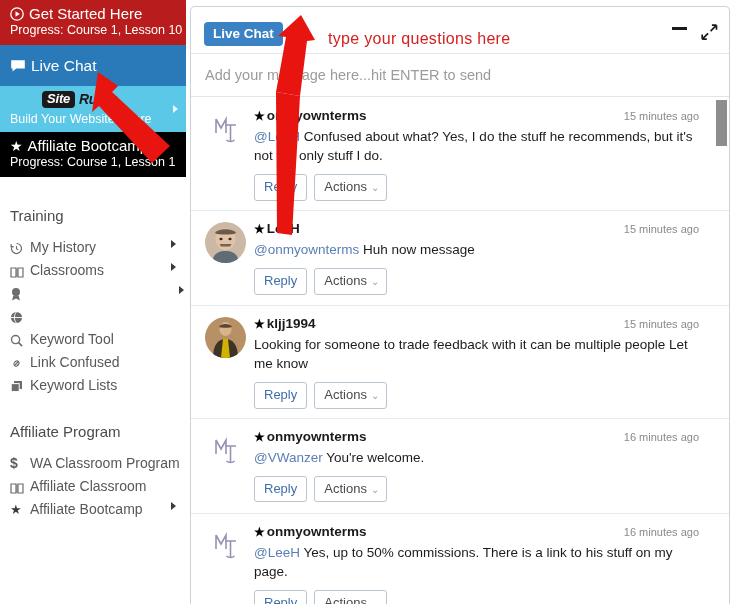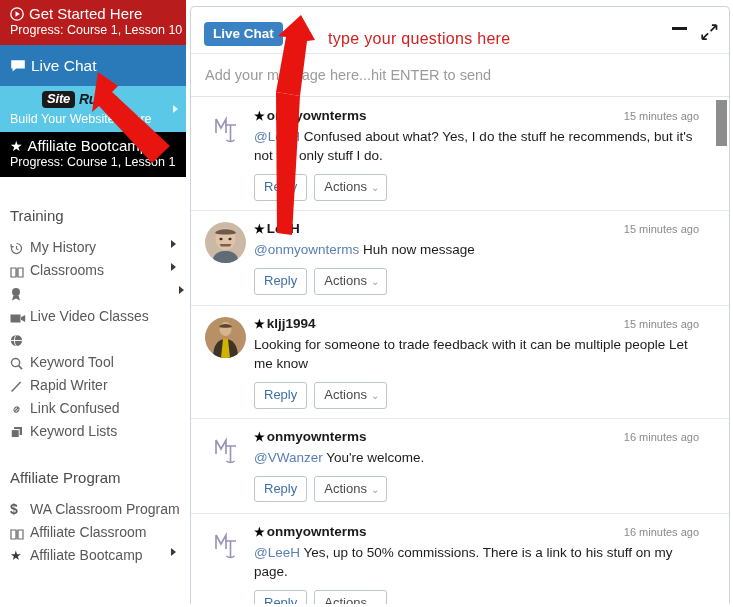--- a/index.html
+++ b/index.html
@@ -290,29 +290,20 @@
       <div class="nav-item wide">
         <span class="ni-icon">
           <svg width="12" height="14" viewBox="0 0 12 14">
             <circle cx="6" cy="5" r="4" fill="#6d6d6d"></circle>
             <path d="M3.4 8.4 2 13.4l4-2 4 2-1.4-5z" fill="#6d6d6d"></path>
           </svg>
         </span>
         <span class="ni-caret"></span>
       </div>
 
-      <div class="nav-item">
-        <span class="ni-icon">
-          <svg width="16" height="11" viewBox="0 0 16 11">
-            <rect x="0.5" y="1.5" width="10" height="8" fill="#6d6d6d"></rect>
-            <path d="M11 4.2 15.2 2v7l-4.2-2.2z" fill="#6d6d6d"></path>
-          </svg>
-        </span>
-        <span class="ni-label">Live Video Classes</span>
-      </div>
     </div>
 
     <div class="nav-group">
 
       <div class="nav-item">
         <span class="ni-icon">
           <svg width="13" height="13" viewBox="0 0 14 14">
             <circle cx="7" cy="7" r="6" fill="#6d6d6d"></circle>
             <path d="M7 1c-3 3-3 9 0 12M1 7h12" fill="none" stroke="#fff" stroke-width="1"></path>
           </svg>
@@ -322,29 +313,20 @@
       <div class="nav-item">
         <span class="ni-icon">
           <svg width="13" height="13" viewBox="0 0 14 14">
             <circle cx="6" cy="6" r="4.4" fill="none" stroke="#6d6d6d" stroke-width="1.5"></circle>
             <path d="M9.3 9.3 13 13" stroke="#6d6d6d" stroke-width="1.7"></path>
           </svg>
         </span>
         <span class="ni-label">Keyword Tool</span>
       </div>
 
-      <div class="nav-item">
-        <span class="ni-icon">
-          <svg width="13" height="13" viewBox="0 0 14 14">
-            <path d="M2 12 11.5 2.2" stroke="#6d6d6d" stroke-width="1.6"></path>
-            <path d="M1.4 12.6 3.4 11.8 2.2 10.6z" fill="#6d6d6d"></path>
-          </svg>
-        </span>
-        <span class="ni-label">Rapid Writer</span>
-      </div>
 
       <div class="nav-item">
         <span class="ni-icon">
           <svg width="13" height="13" viewBox="0 0 14 14">
             <path d="M5.4 8.6 8.6 5.4M4.6 6.2 6.2 4.6a2.3 2.3 0 0 1 3.2 3.2L7.8 9.4" fill="none" stroke="#6d6d6d" stroke-width="1.2"></path>
             <path d="M9.4 7.8 7.8 9.4a2.3 2.3 0 0 1-3.2-3.2" fill="none" stroke="#6d6d6d" stroke-width="1.2"></path>
           </svg>
         </span>
         <span class="ni-label">Link Confused</span>
       </div>

